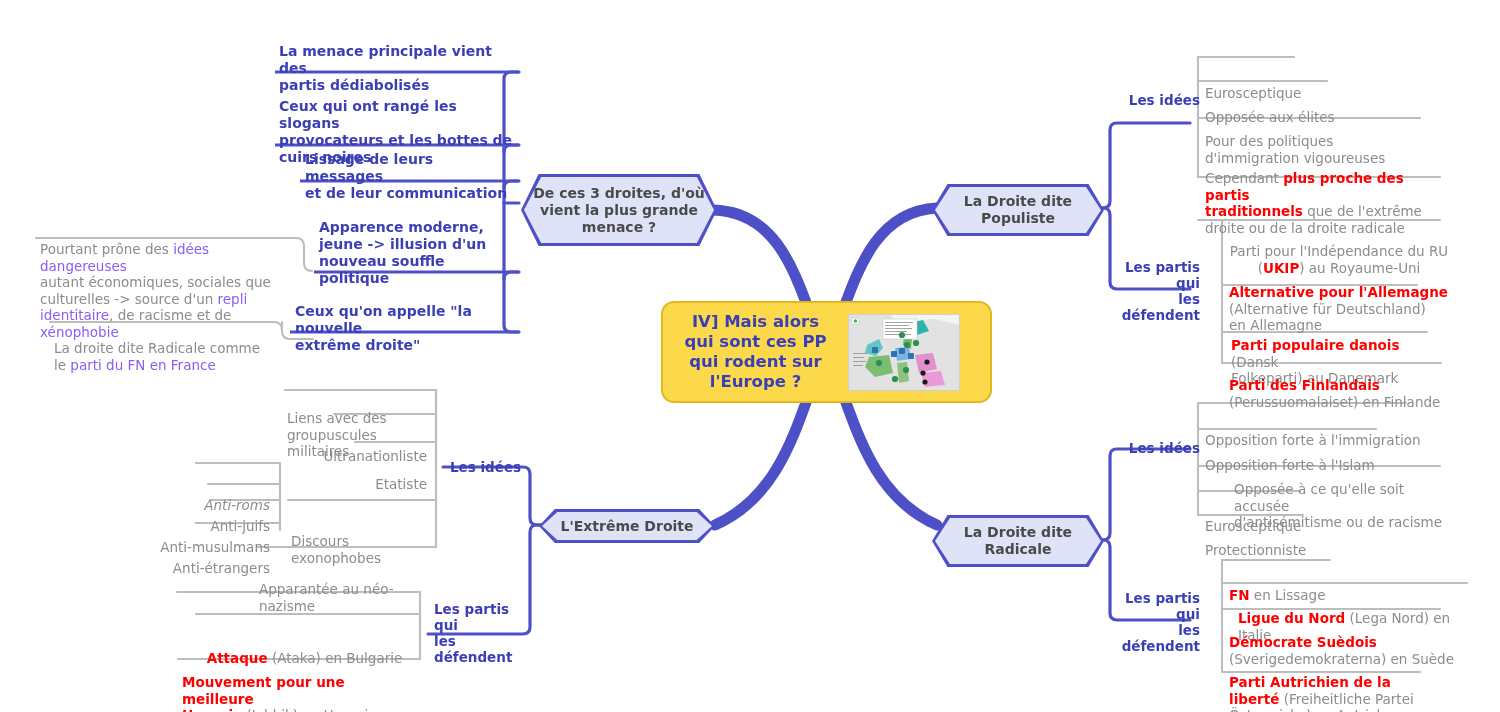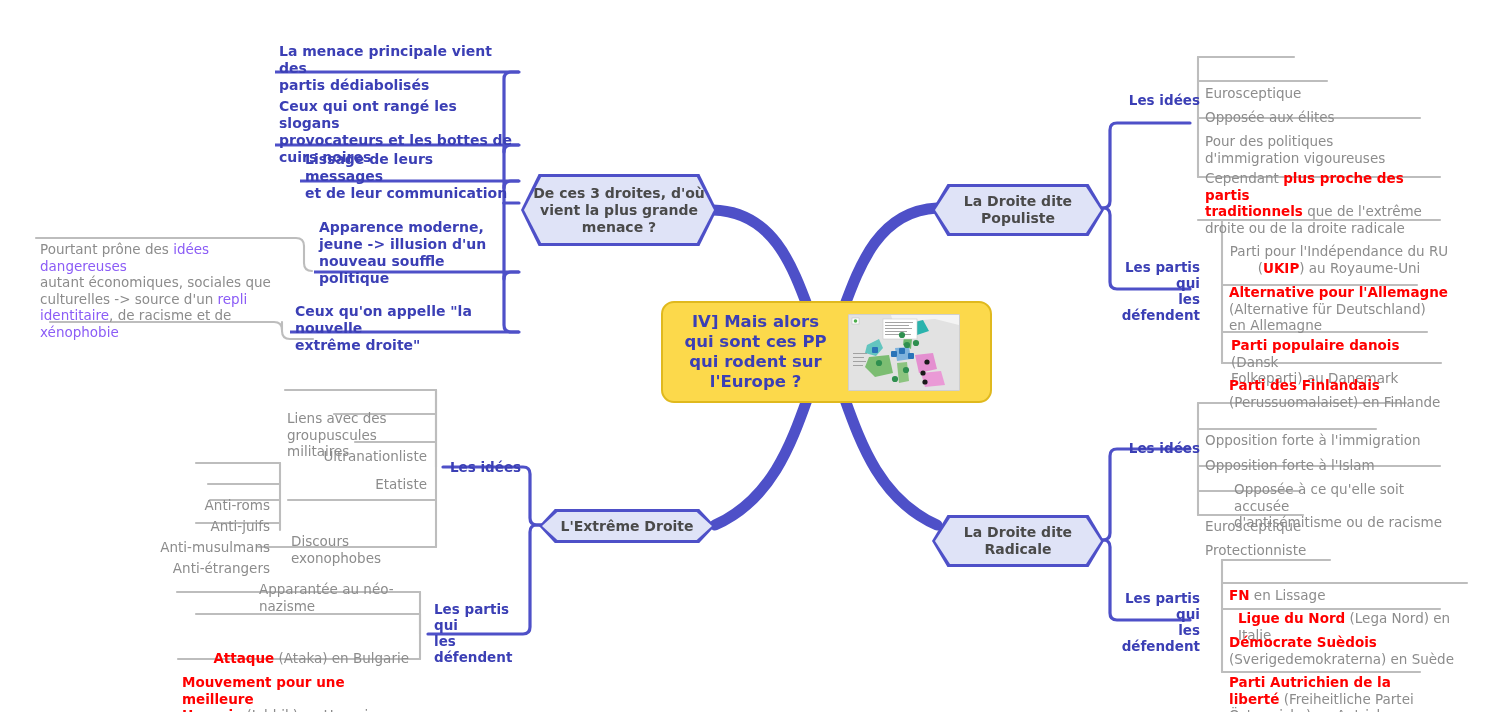--- a/index.html
+++ b/index.html
@@ -243,20 +243,22 @@
   <div class="node bnode" style="left:312px;top:216px;width:210px;text-align:left;">Apparence moderne,
 jeune -&gt; illusion  d'un
 nouveau souffle politique</div>
   <div class="node bnode" style="left:288px;top:300px;width:234px;text-align:left;">Ceux qu'on appelle "la nouvelle
 extrême droite"</div>
 
   <div class="node gnode" style="left:34px;top:192px;width:272px;"><span class="">Pourtant prône des </span><span class="hl">idées dangereuses</span><span class="">
 autant économiques, sociales que
 culturelles -&gt; source d'un </span><span class="hl">repli
 identitaire</span><span class="">, de racisme et de </span><span class="hl">xénophobie</span></div>
+  <div class="node gnode" style="left:48px;top:291px;width:236px;"><span class="">La droite dite Radicale comme
+le </span><span class="hl">parti du FN en France</span></div>
 
   <div class="sublbl" style="left:1110px;top:92px;width:90px;text-align:right;">Les idées</div>
   <div class="sublbl" style="left:1104px;top:259px;width:96px;text-align:right;">Les partis qui
 les défendent</div>
 
   <div class="node gnode" style="left:1199px;top:36px;width:250px;"><span class="">Eurosceptique</span></div>
   <div class="node gnode" style="left:1199px;top:60px;width:250px;"><span class="">Opposée aux élites</span></div>
   <div class="node gnode" style="left:1199px;top:84px;width:250px;"><span class="">Pour des politiques
 d'immigration vigoureuses</span></div>
   <div class="node gnode" style="left:1199px;top:121px;width:250px;"><span class="">Cependant </span><span class="hlb">plus proche des partis
@@ -296,22 +298,22 @@
   <div class="sublbl" style="left:434px;top:601px;width:96px;text-align:left;">Les partis qui
 les défendent</div>
 
   <div class="node gnode" style="left:281px;top:361px;width:152px;text-align:left;"><span class="">Liens avec des
 groupuscules militaires</span></div>
   <div class="node gnode" style="left:293px;top:399px;width:140px;text-align:right;"><span class="">Ultranationliste</span></div>
   <div class="node gnode" style="left:293px;top:427px;width:140px;text-align:right;"><span class="">Etatiste</span></div>
   <div class="node gnode" style="left:285px;top:484px;width:148px;text-align:left;"><span class="">Discours exonophobes</span></div>
   <div class="node gnode" style="left:253px;top:532px;width:180px;text-align:left;"><span class="">Apparantée au néo-nazisme</span></div>
 
-  <div class="node gnode" style="left:160px;top:448px;width:116px;text-align:right;"><span class="">Anti-roms</span></div>
+  <div class="node gnode" style="left:160px;top:448px;width:116px;text-align:right;font-style:italic;"><span class="">Anti-roms</span></div>
   <div class="node gnode" style="left:160px;top:469px;width:116px;text-align:right;"><span class="">Anti-juifs</span></div>
   <div class="node gnode" style="left:152px;top:490px;width:124px;text-align:right;"><span class="">Anti-musulmans</span></div>
   <div class="node gnode" style="left:152px;top:511px;width:124px;text-align:right;"><span class="">Anti-étrangers</span></div>
 
-  <div class="node gnode" style="left:194px;top:601px;width:221px;text-align:right;"><span class="hlb">Attaque</span><span class=""> (Ataka) en Bulgarie</span></div>
+  <div class="node gnode" style="left:194px;top:601px;width:221px;text-align:center;"><span class="hlb">Attaque</span><span class=""> (Ataka) en Bulgarie</span></div>
   <div class="node gnode" style="left:176px;top:625px;width:239px;text-align:left;"><span class="hlb">Mouvement pour une meilleure
 Hongrie</span><span class=""> (Jobbik) en Hongrie</span></div>
 
 </div>
 
 </body></html>

